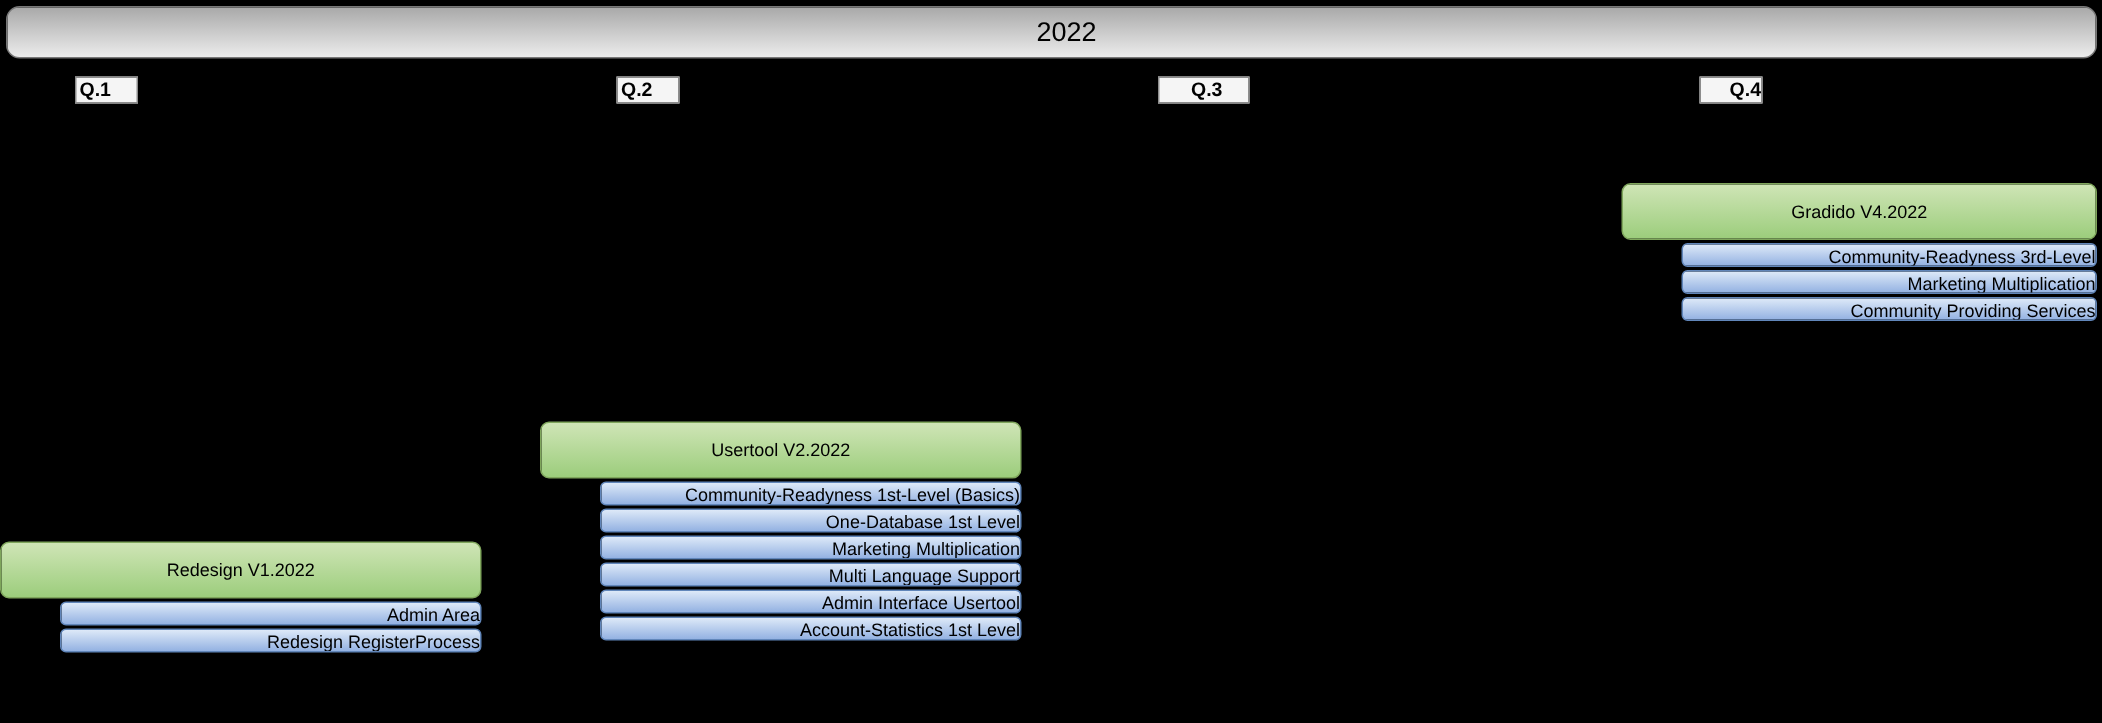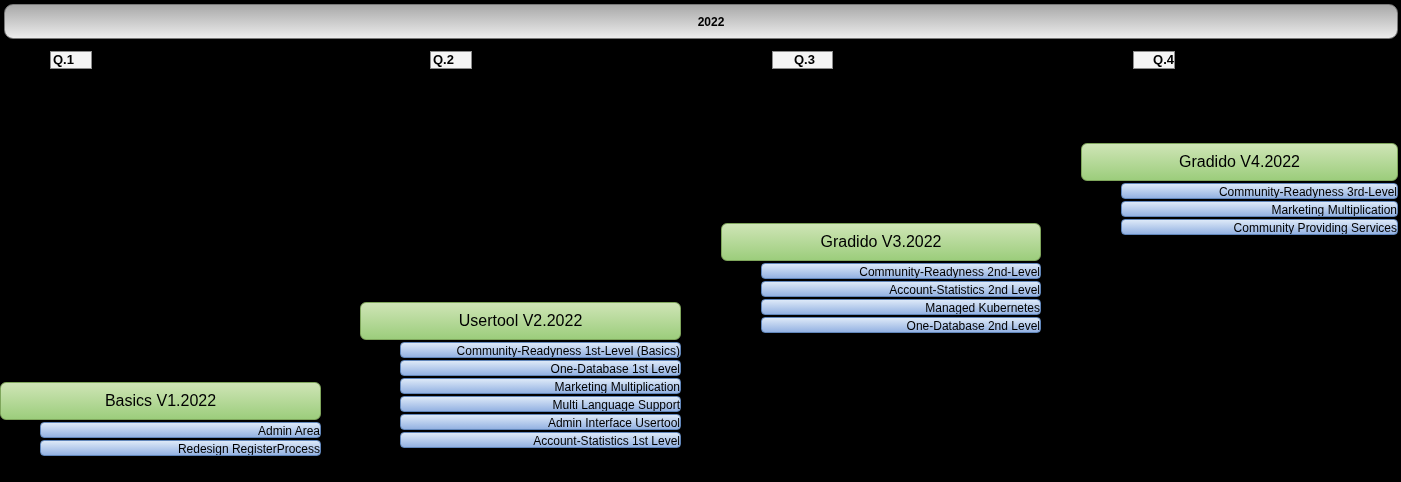--- a/index.html
+++ b/index.html
@@ -20,62 +20,61 @@
   .title-bar {
     position: absolute;
     left: 4px; top: 4px;
     width: 1392px; height: 33px;
     border: 1px solid #787878;
     border-radius: 9px;
     background: linear-gradient(180deg, var(--bar-top, #a9a9a9) 0%, var(--bar-bottom, #ececec) 100%);
     display: flex; align-items: center; justify-content: center;
   }
   .title-bar span {
-    font-size: 12px;
-    font-weight: bold;
+    font-size: 18px;
+    font-weight: normal;
     color: var(--text, #000);
     margin-left: 20px;
   }
 
   
   .qlabel {
     position: absolute;
     top: 51px;
     width: 38px; height: 16px;
     background: var(--label-bg, #f5f5f5);
     border: 1px solid var(--label-border, #8c8c8c);
     font-size: 13px;
     font-weight: bold;
     line-height: 16px;
     padding-left: 2px;
     color: var(--text, #000);
     margin-left: 40px;
   }
   .q0 { left: 10px; }
-  .q1 { left: 390px; }
+  .q1 { left: 371px; }
   .q2 { left: 732px; padding-left: 21px; }
   .q3 { left: 1093px; text-align: right; }
 
   
   .group { position: absolute; }
   .g0 { left: 0px;    top: 361px; width: 321px; }
   .g1 { left: 360px;  top: 281px; width: 321px; }
   .g2 { left: 721px;  top: 202px; width: 320px; }
   .g3 { left: 1081px; top: 122px; width: 317px; }
 
   .version {
     box-sizing: border-box;
     width: 100%; height: 38px;
     border: 1px solid var(--green-border, #7fa65c);
     border-radius: 6px;
     background: linear-gradient(180deg, var(--green-top, #cfe5b6) 0%, var(--green-bottom, #9ccd7c) 100%);
-    font-size: 16px;
+    font-size: 12px;
     line-height: 36px;
     text-align: center;
-    margin-top: 21px;
   }
   .items {
     margin-left: 40px;
     margin-top: 2px;
   }
   .item {
     box-sizing: border-box;
     height: 16px;
     margin-bottom: 2px;
     border: 1px solid var(--blue-border, #6186ba);
@@ -96,48 +95,39 @@
   <div class="title-bar">
     <span>2022</span>
   </div>
 
   <div class="qlabel q0">Q.1</div>
   <div class="qlabel q1">Q.2</div>
   <div class="qlabel q2">Q.3</div>
   <div class="qlabel q3">Q.4</div>
 
   <div class="group g0">
-    <div class="version">Basics V1.2022</div>
+    <div class="version">Redesign V1.2022</div>
     <div class="items">
         <div class="item">Admin Area</div>
         <div class="item">Redesign RegisterProcess</div>
       </div>
   </div>
 
   <div class="group g1">
     <div class="version">Usertool V2.2022</div>
     <div class="items">
         <div class="item">Community-Readyness 1st-Level (Basics)</div>
         <div class="item">One-Database 1st Level</div>
         <div class="item">Marketing Multiplication</div>
         <div class="item">Multi Language Support</div>
         <div class="item">Admin Interface Usertool</div>
         <div class="item">Account-Statistics 1st Level</div>
       </div>
   </div>
 
-  <div class="group g2">
-    <div class="version">Gradido V3.2022</div>
-    <div class="items">
-        <div class="item">Community-Readyness 2nd-Level</div>
-        <div class="item">Account-Statistics 2nd Level</div>
-        <div class="item">Managed Kubernetes</div>
-        <div class="item">One-Database 2nd Level</div>
-      </div>
-  </div>
 
   <div class="group g3">
     <div class="version">Gradido V4.2022</div>
     <div class="items">
         <div class="item">Community-Readyness 3rd-Level</div>
         <div class="item">Marketing Multiplication</div>
         <div class="item">Community Providing Services</div>
       </div>
   </div>
 

